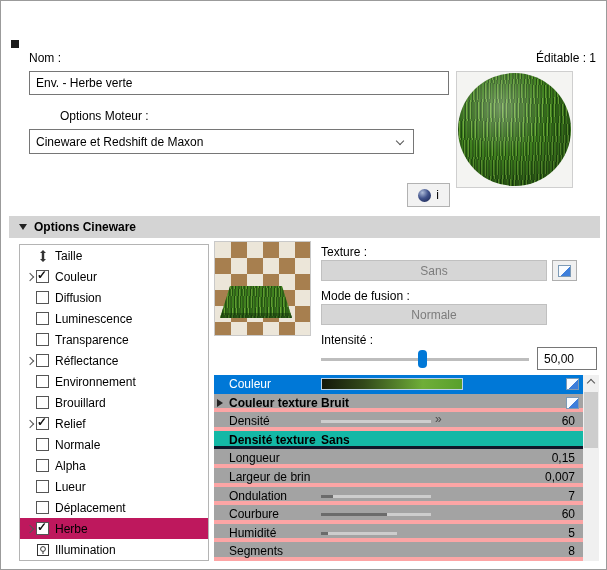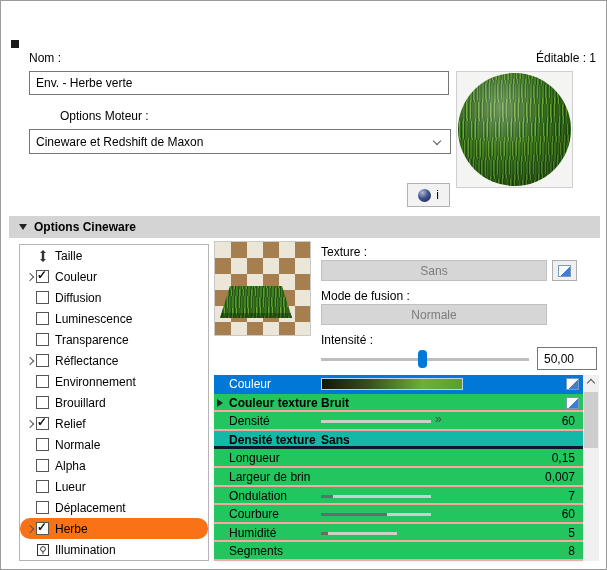--- a/index.html
+++ b/index.html
@@ -22,21 +22,21 @@
   .collapse-sq{position:absolute;left:10px;top:39px;width:8px;height:8px;background:#1a1a1a;}
   .lbl{position:absolute;white-space:nowrap;}
   .lbl-nom{left:28px;top:50px;}
   .lbl-editable{right:10px;top:50px;margin-left:20px;}
   .name-input{
     position:absolute;left:28px;top:70px;width:420px;height:24px;
     border:1px solid #767676;padding:0 6px;font:12px "Liberation Sans",sans-serif;color:#000;background:#fff;
   }
   .lbl-engine{left:12px;top:108px;margin-left:47px;}
   .select{
-    position:absolute;left:28px;top:128px;width:422px;height:25px;
+    position:absolute;left:28px;top:128px;width:385px;height:25px;
     border:1px solid #767676;background:#fff;display:flex;align-items:center;padding:0 24px 0 6px;
   }
   .chev{display:inline-block;width:6px;height:6px;border-top:1.5px solid #555;border-right:1.5px solid #555;}
   .chev-down{transform:rotate(135deg);position:absolute;right:10px;top:8px;}
   .chev-right{transform:rotate(45deg);}
   .chev-up{transform:rotate(-45deg);}
   
   .grass{
     background-color:#3f7d1f;
     background-image:
@@ -53,21 +53,21 @@
   .c4d-sphere{width:13px;height:13px;border-radius:50%;
     background:radial-gradient(circle at 34% 28%, #aebcd8 0%, #41538c 45%, #141f4a 100%);}
   
   .section-bar{position:absolute;left:8px;top:215px;width:591px;height:22px;background:#d4d4d4;
     display:flex;align-items:center;gap:7px;padding-left:10px;font-weight:bold;}
   .tri-down{width:0;height:0;border-left:4px solid transparent;border-right:4px solid transparent;border-top:6px solid #222;}
   
   .channel-list{position:absolute;left:18px;top:243px;width:190px;height:317px;background:#fff;border:1px solid #b4b4b4;
     display:flex;flex-direction:column;}
   .ch-row{height:21px;display:flex;align-items:center;padding-left:3px;}
-  .ch-row.selected{background:#f97316;border-radius:10px;}
+  .ch-row.selected{background:#be185d;}
   .exp{width:13px;display:flex;align-items:center;justify-content:center;}
   .cb{width:13px;height:13px;border:1px solid #555;background:#fff;margin-right:6px;position:relative;flex:none;}
   .cb.on::after{content:"✓";position:absolute;left:0px;top:-3px;font-size:12px;font-weight:bold;color:#111;}
   .ch-icon{width:14px;height:14px;margin-right:5px;flex:none;display:flex;align-items:center;justify-content:center;}
   
   .room-preview{position:absolute;left:213px;top:240px;width:97px;height:95px;border:1px solid #c9c9c9;overflow:hidden;
     background-color:#ece6d9;
     background-image:
       linear-gradient(45deg,#a77f4f 25%,transparent 25%,transparent 75%,#a77f4f 75%),
       linear-gradient(45deg,#a77f4f 25%,transparent 25%,transparent 75%,#a77f4f 75%);
@@ -87,21 +87,21 @@
     display:flex;align-items:center;justify-content:center;}
   .mini-btn-texture{left:551px;top:259px;}
   .tex-icon{width:13px;height:12px;border:1px solid #7d9ab5;background:linear-gradient(135deg,#f8fbff 55%,#3d7edb 55%);}
   .slider{position:absolute;left:320px;top:348px;width:208px;height:20px;}
   .slider .track{position:absolute;left:0;right:0;top:9px;height:3px;background:#bdbdbd;}
   .slider .thumb{position:absolute;top:1px;width:9px;height:18px;border-radius:4px;background:#0078d7;}
   .int-value{position:absolute;left:536px;top:346px;width:60px;height:23px;border:1px solid #767676;background:#fff;
     display:flex;align-items:center;padding-left:6px;}
   
   .prop-list{position:absolute;left:213px;top:374px;width:369px;height:186px;display:flex;flex-direction:column;background:#fff;}
-  .p-row{height:18.6px;position:relative;border-bottom:2px solid #fca5a5;background:#22c55e;}
+  .p-row{height:18.6px;position:relative;border-bottom:4px solid #fca5a5;background:#a3a3a3;}
   .p-row .p-label{position:absolute;left:15px;top:2px;}
   .p-row .val-left{position:absolute;left:107px;top:2px;}
   .p-row .val-right{position:absolute;right:8px;top:2px;}
   .p-row.bold .p-label,.p-row.bold .val-left{font-weight:bold;}
   .p-row.row-gray{background:#14b8a6;border-bottom:3px solid #0f172a;}
   .p-row.row-sel{background:#0078d7;color:#fff;border-bottom:1px solid #0078d7;}
   .p-tri{position:absolute;left:3px;top:5px;width:0;height:0;border-top:4px solid transparent;border-bottom:4px solid transparent;border-left:6px solid #222;}
   .grad-bar{position:absolute;left:107px;top:3px;width:142px;height:12px;border:1px solid #bcd2e8;
     background:linear-gradient(90deg,#14170a 0%,#32491a 30%,#6fae38 72%,#59a02c 100%);}
   .row-texicon{position:absolute;right:4px;top:3px;}

